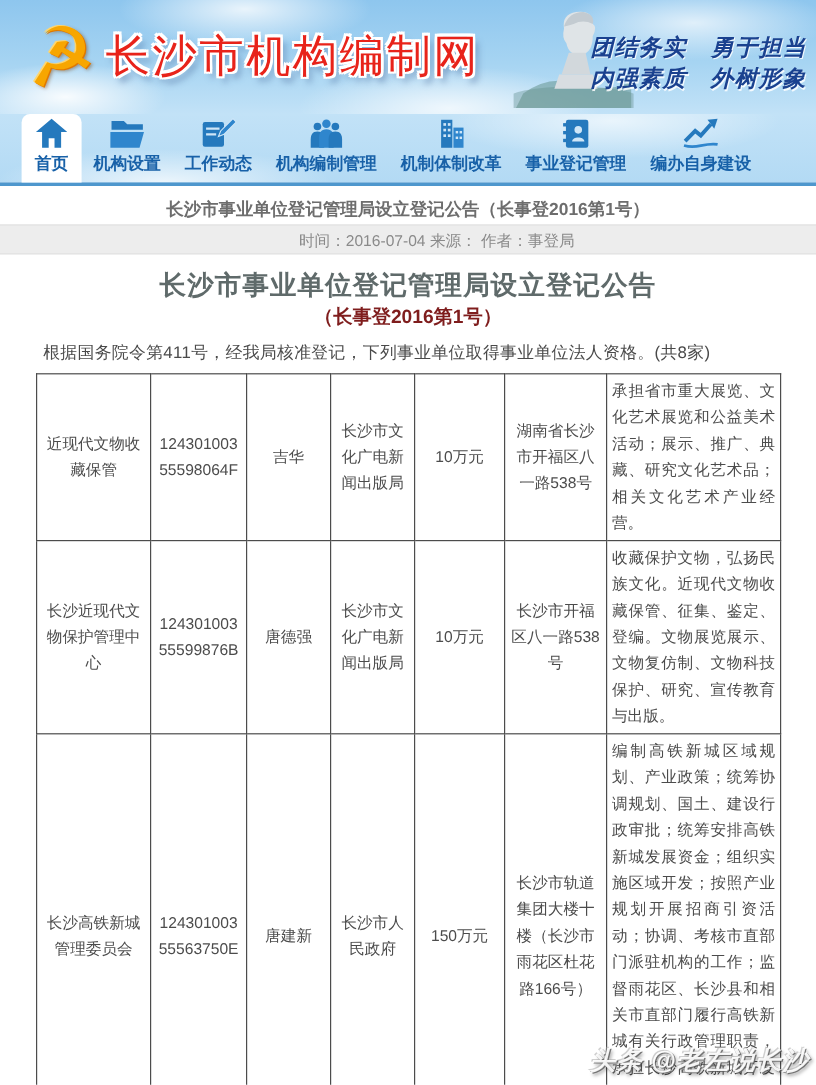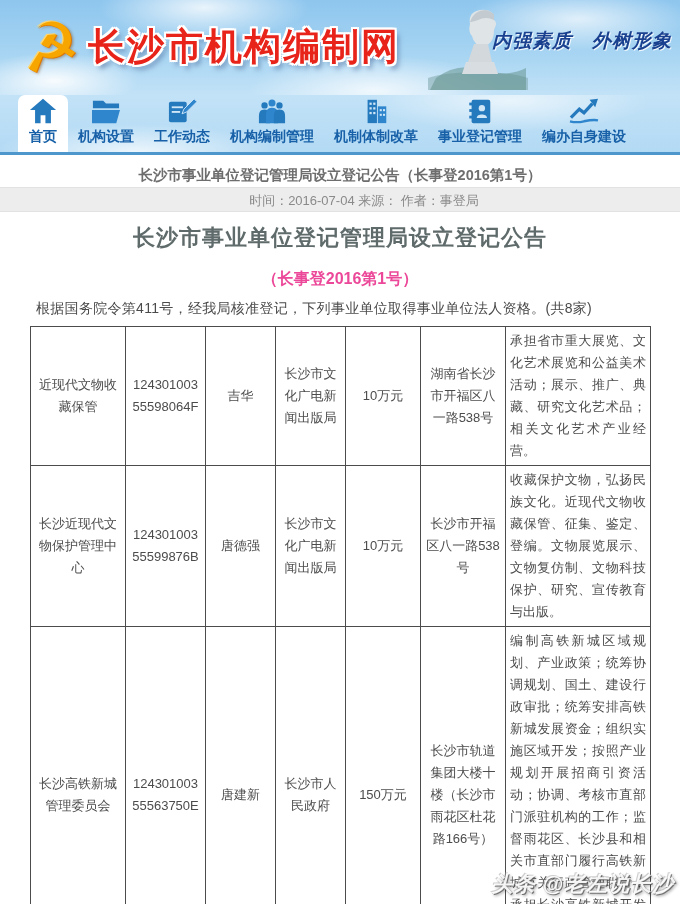--- a/index.html
+++ b/index.html
@@ -21,21 +21,21 @@
   }
   .emblem {
     position:absolute; left:14px; top:6px; width:72px; height:82px;
     font-size:66px; line-height:82px; text-align:center;
     color:#f7a600;
     text-shadow:1px 1px 0 #e07800, 2px 2px 3px rgba(120,60,0,.45), -1px -1px 0 #ffd76e;
     transform:rotate(-8deg);
   }
   .site-title {
     position:absolute; left:88px; top:22px;
-    font-size:37px; font-weight:700; letter-spacing:2px; color:#e8231a;
+    font-size:37px; font-weight:400; letter-spacing:2px; color:#e8231a;
     text-shadow:-2px -2px 0 #fff, 2px -2px 0 #fff, -2px 2px 0 #fff, 2px 2px 0 #fff,
                  0 -2px 0 #fff, 0 2px 0 #fff, -2px 0 0 #fff, 2px 0 0 #fff,
                  4px 5px 5px rgba(60,90,140,.55);
   }
   .statue { position:absolute; left:428px; top:4px; }
   .slogans {
     position:absolute; right:8px; top:28px; text-align:right;
     font-size:19px; font-weight:900; color:#1a418f; line-height:26px;
     letter-spacing:1px; font-style:italic;
     text-shadow:1px 1px 0 rgba(255,255,255,.85);
@@ -66,22 +66,22 @@
   .meta-bar {
     height:25px; line-height:25px; text-align:center;
     background:#ededed; border-top:1px solid #e2e2e2; border-bottom:1px solid #e2e2e2;
     font-size:13px; color:#8a8a8a;padding-left:48px;
   }
   .art-title {
     margin-top:11px; text-align:center;
     font-size:22px; font-weight:bold; color:#5f6a6a; letter-spacing:1px;
   }
   .art-subtitle {
-    margin-top:16px; text-align:center;
-    font-size:16px; font-weight:bold; color:#ec4899;
+    margin-top:1px; text-align:center;
+    font-size:16px; font-weight:bold; color:#7f1d1d;
   }
   .intro {
     margin:10px 18px 0 36px;
     font-size:14px; color:#4a4a4a; letter-spacing:.3px;
   }
   
   table.reg {
     margin:8px 0 0 30px; border-collapse:collapse; table-layout:fixed;
     width:620px; color:#4c4c4c; font-size:13px;
   }
@@ -117,20 +117,21 @@
     <svg width="100" height="86" viewBox="0 0 100 86">
       <ellipse cx="50" cy="80" rx="58" ry="12" fill="#7da6ab" opacity="0.55"></ellipse>
       <path d="M8 74 Q30 58 52 66 Q78 74 98 64 L98 86 L2 86 Z" fill="#5e8d86" opacity="0.5"></path>
       <path d="M38 58 L66 58 L70 70 L34 70 Z" fill="#d8dde1"></path>
       <path d="M42 20 Q40 8 52 6 Q66 4 66 16 Q70 18 66 26 Q66 40 56 42 Q46 42 44 32 Q40 28 42 20 Z" fill="#dfe4e7"></path>
       <path d="M42 18 Q46 6 58 6 Q68 8 66 16 Q58 12 50 16 Q44 18 42 18 Z" fill="#c3cbd1"></path>
       <path d="M46 40 L60 40 L64 58 L40 58 Z" fill="#d2d8dc"></path>
     </svg>
   </div>
   <div class="slogans">
+    <div>团结务实　勇于担当</div>
     <div>内强素质　外树形象</div>
   </div>
 </div>
 
 <div class="nav">
 
   <div class="nav-item active">
     <span class="nicon">
       <svg width="30" height="28" viewBox="0 0 32 30">
           <path d="M16 2 L30 14 H24.5 V28 H18.6 V19.5 H13.4 V28 H7.5 V14 H2 Z" fill="#2579bd"></path>

